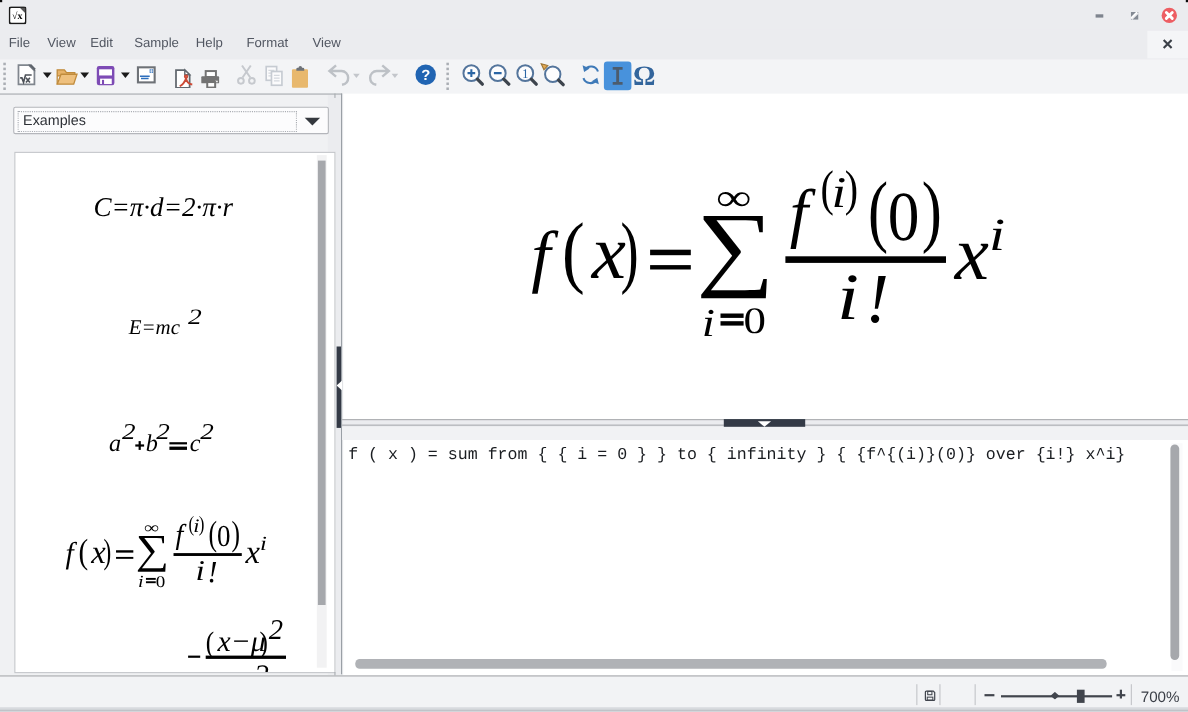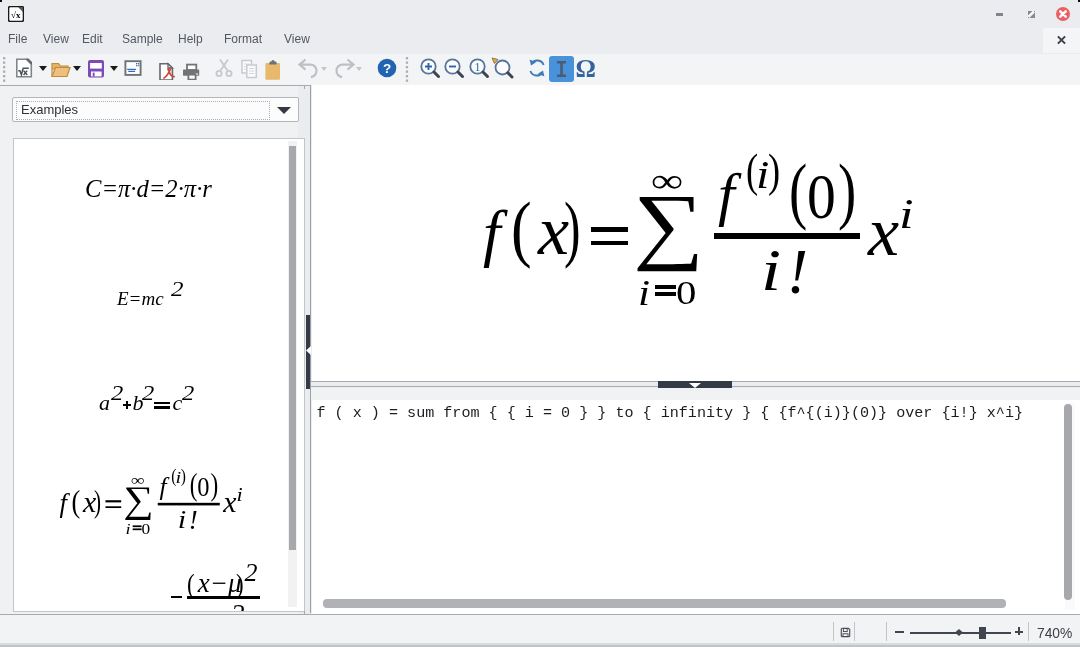--- a/index.html
+++ b/index.html
@@ -352,16 +352,16 @@
       <rect x="3.5" y="8" width="6" height="3.2" fill="none" stroke="#41454d" stroke-width="1.1"></rect>
     </svg>
     <div class="abs" style="left:895px;top:15.7px;width:9px;height:2.4px;background:#41454d"></div>
     <div class="abs" style="left:910px;top:16.8px;width:101px;height:2.2px;background:#41454d"></div>
     <svg class="abs" style="left:955px;top:14.3px" width="8" height="7" viewBox="0 0 8 7">
       <path d="M4,0 L8,3.5 L4,7 L0,3.5 Z" fill="#41454d"></path>
     </svg>
     <div class="abs" style="left:979px;top:11.5px;width:7px;height:12.5px;background:#41454d"></div>
     <div class="abs" style="left:1014.5px;top:15.5px;width:8.6px;height:2.4px;background:#41454d"></div>
     <div class="abs" style="left:1017.6px;top:11.7px;width:2.4px;height:8.6px;background:#41454d"></div>
-    <div id="pct">740%</div>
+    <div id="pct">700%</div>
   </div>
   <div class="abs" id="botedge"></div>
   <div class="abs" id="botedge2"></div>
 
 </body></html>

